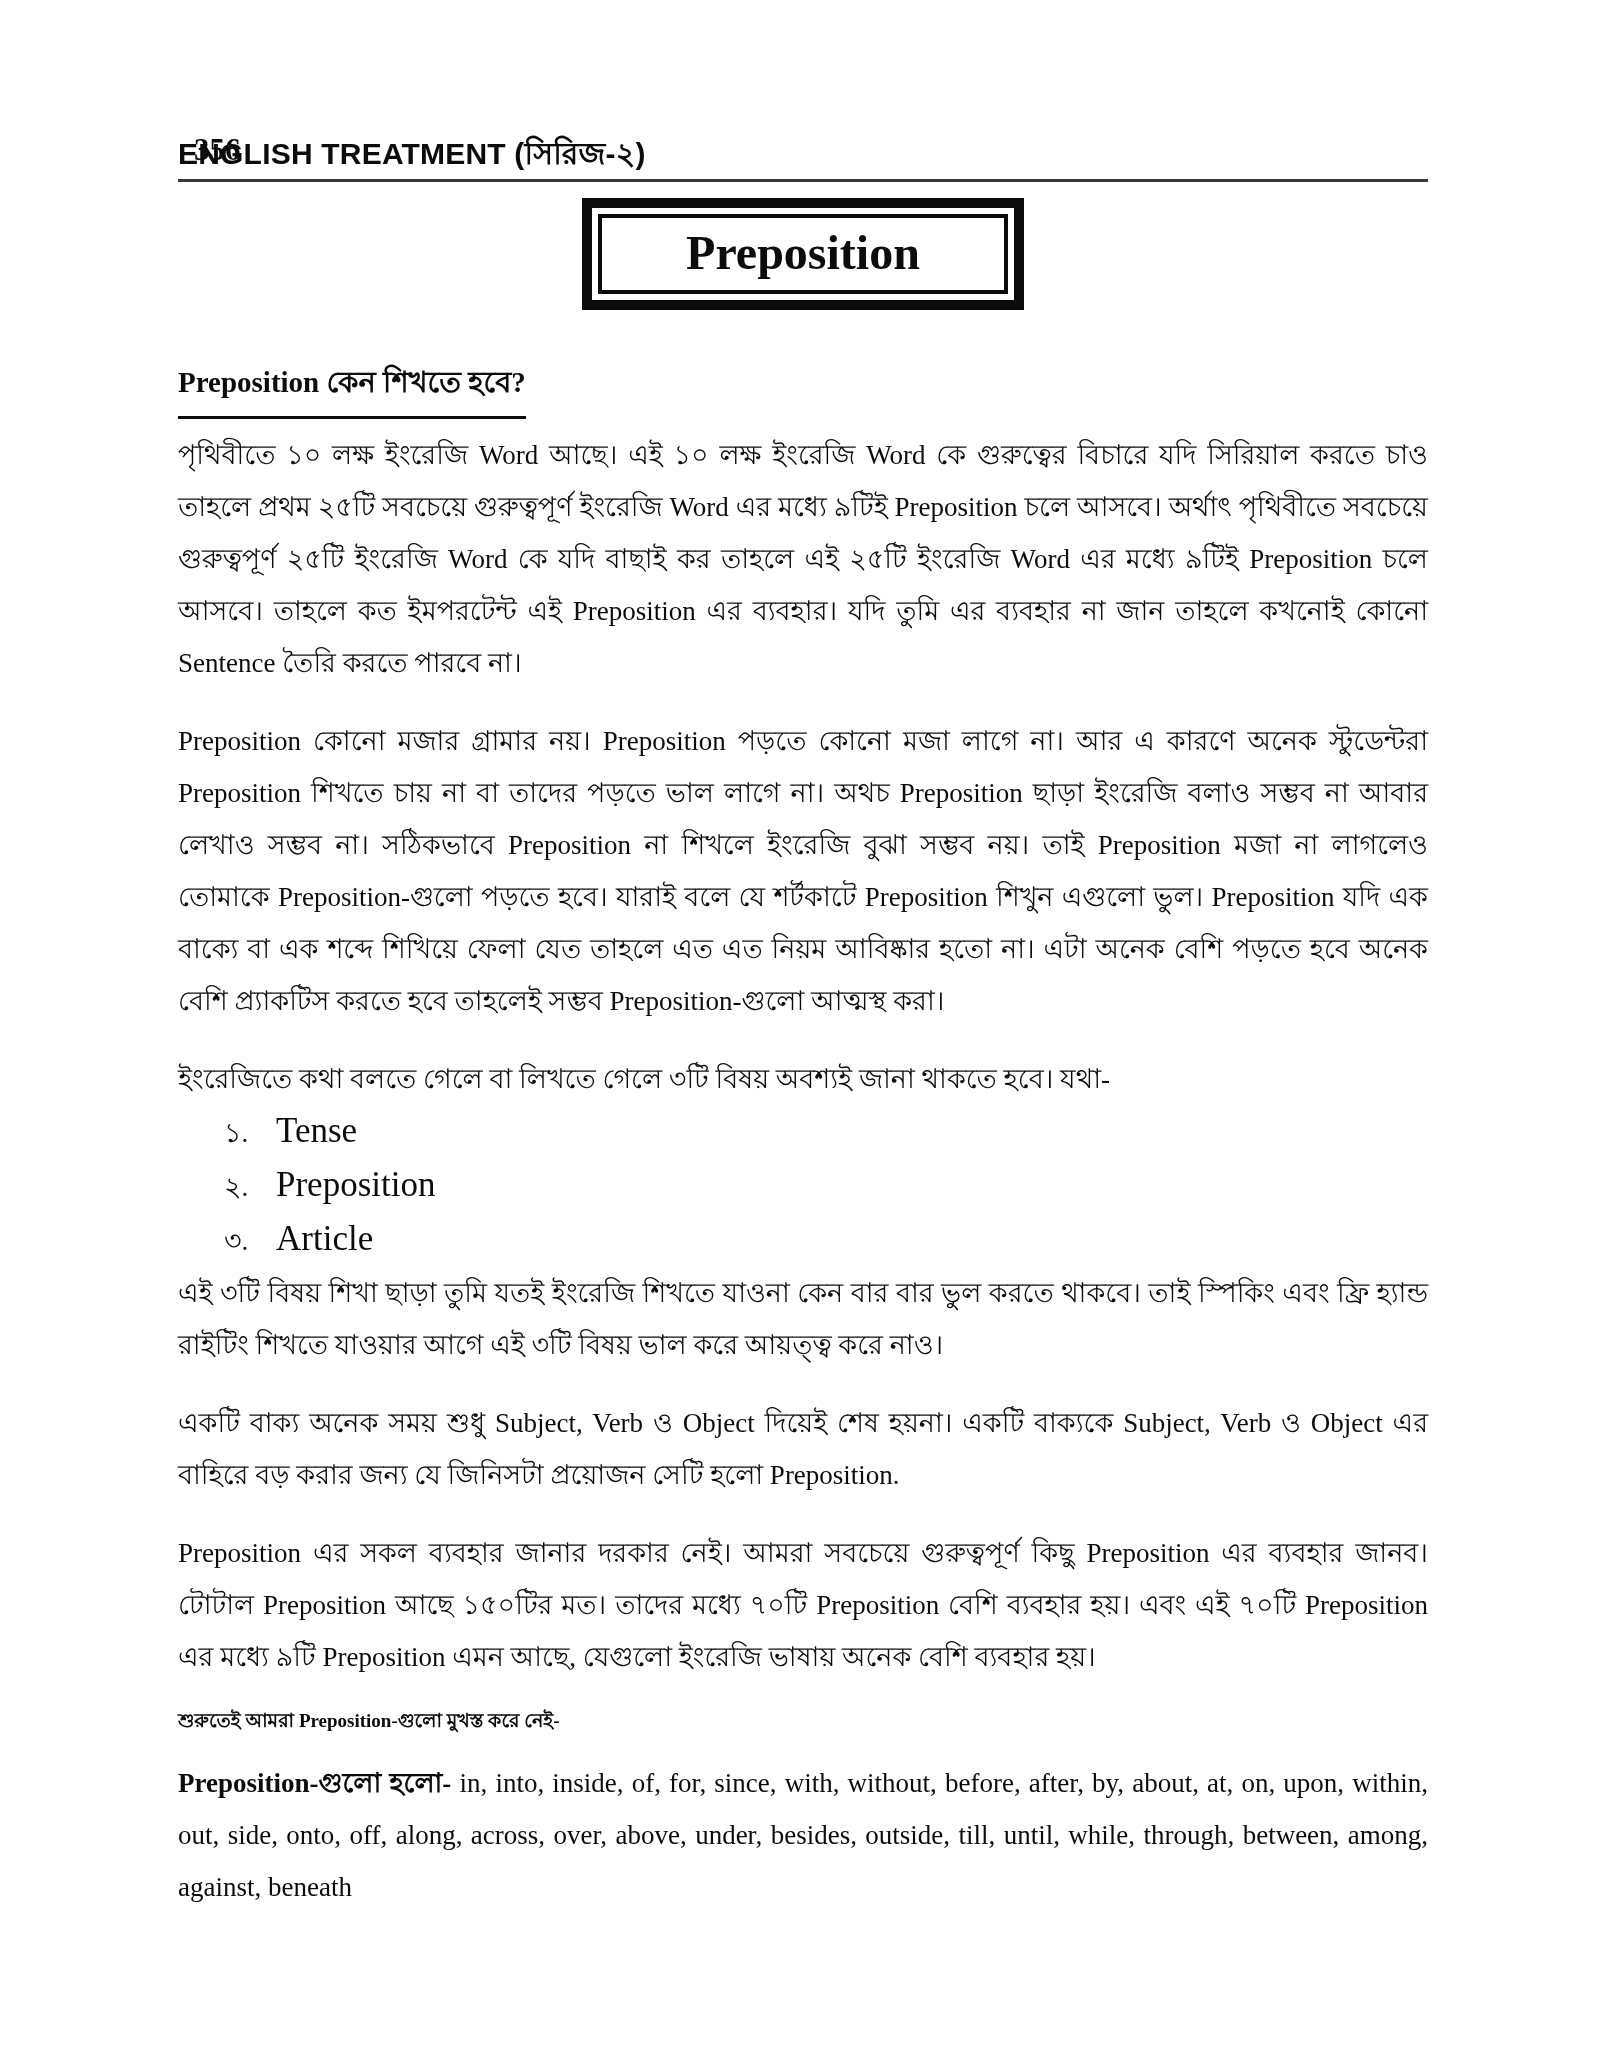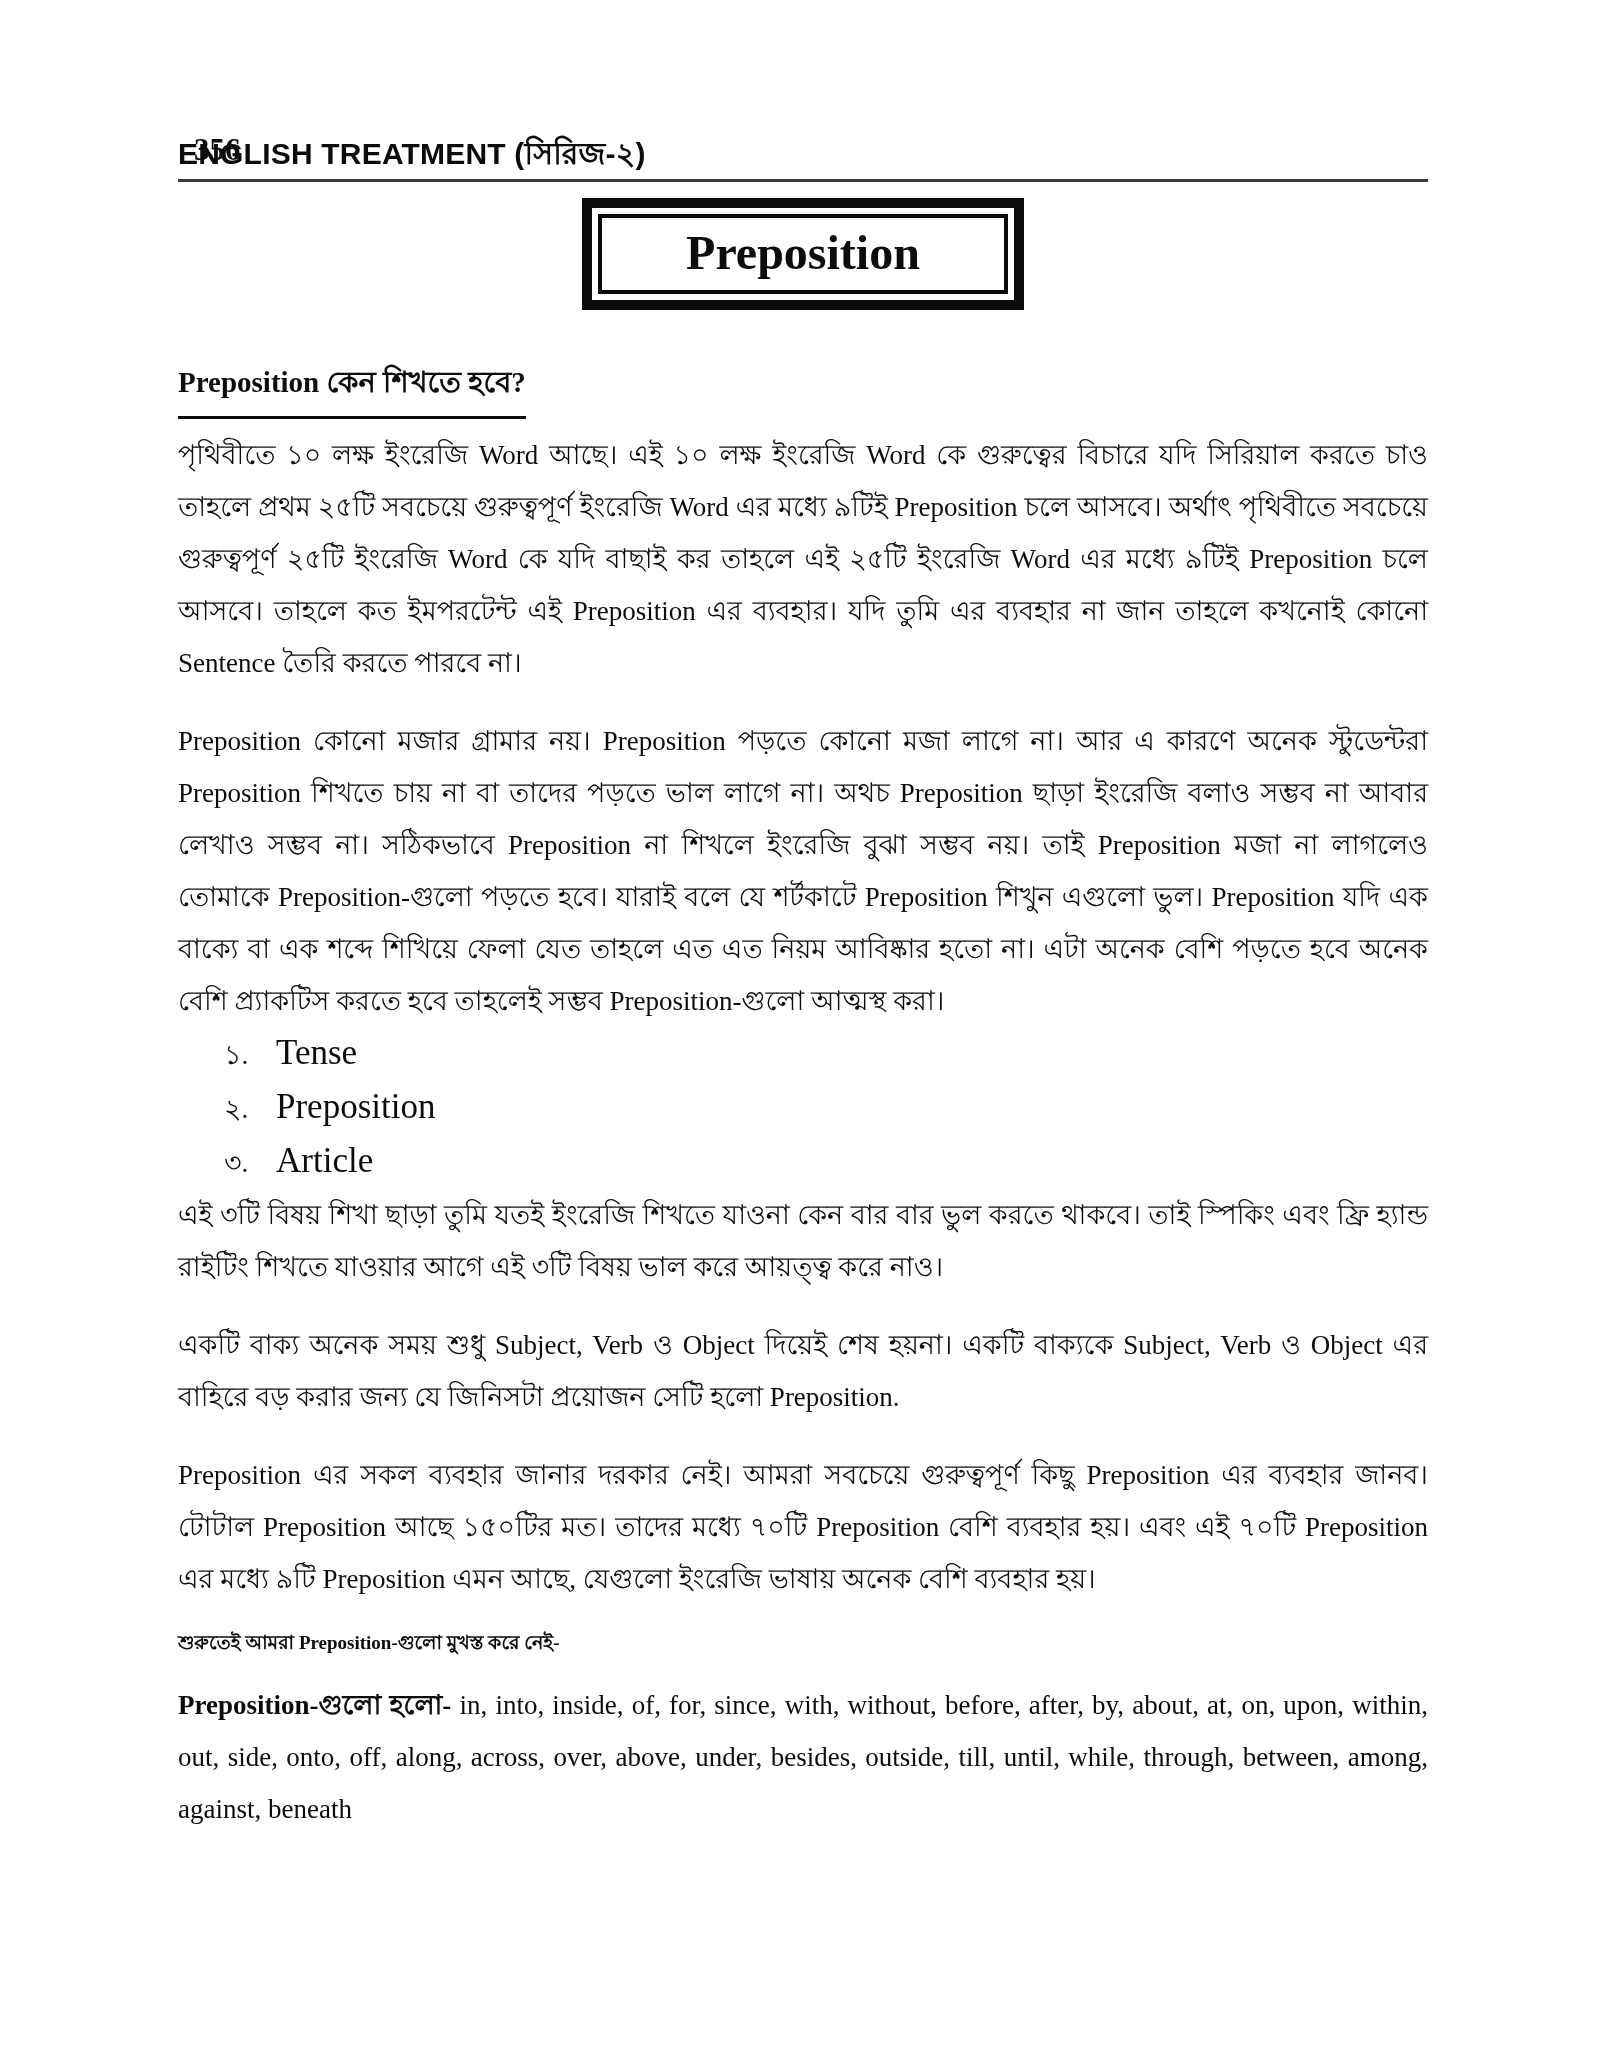--- a/index.html
+++ b/index.html
@@ -84,20 +84,21 @@
     </div>
 
     <div class="section-heading-1">
       <span class="h-underline">Preposition কেন শিখতে হবে?</span>
     </div>
 
     <p class="para first">পৃথিবীতে ১০ লক্ষ ইংরেজি Word আছে। এই ১০ লক্ষ ইংরেজি Word কে গুরুত্বের বিচারে যদি সিরিয়াল করতে চাও তাহলে প্রথম ২৫টি সবচেয়ে গুরুত্বপূর্ণ ইংরেজি Word এর মধ্যে ৯টিই Preposition চলে আসবে। অর্থাৎ পৃথিবীতে সবচেয়ে গুরুত্বপূর্ণ ২৫টি ইংরেজি Word কে যদি বাছাই কর তাহলে এই ২৫টি ইংরেজি Word এর মধ্যে ৯টিই Preposition চলে আসবে। তাহলে কত ইমপরটেন্ট এই Preposition এর ব্যবহার। যদি তুমি এর ব্যবহার না জান তাহলে কখনোই কোনো Sentence তৈরি করতে পারবে না।</p>
 
     <p class="para">Preposition কোনো মজার গ্রামার নয়। Preposition পড়তে কোনো মজা লাগে না। আর এ কারণে অনেক স্টুডেন্টরা Preposition শিখতে চায় না বা তাদের পড়তে ভাল লাগে না। অথচ Preposition ছাড়া ইংরেজি বলাও সম্ভব না আবার লেখাও সম্ভব না। সঠিকভাবে Preposition না শিখলে ইংরেজি বুঝা সম্ভব নয়। তাই Preposition মজা না লাগলেও তোমাকে Preposition-গুলো পড়তে হবে। যারাই বলে যে শর্টকাটে Preposition শিখুন এগুলো ভুল। Preposition যদি এক বাক্যে বা এক শব্দে শিখিয়ে ফেলা যেত তাহলে এত এত নিয়ম আবিষ্কার হতো না। এটা অনেক বেশি পড়তে হবে অনেক বেশি প্র্যাকটিস করতে হবে তাহলেই সম্ভব Preposition-গুলো আত্মস্থ করা।</p>
 
+    <p class="para">ইংরেজিতে কথা বলতে গেলে বা লিখতে গেলে ৩টি বিষয় অবশ্যই জানা থাকতে হবে। যথা-</p>
 
     <ul class="num-list">
       <li>
         <span class="li-num">১.</span><span class="li-label">Tense</span>
       </li>
       <li>
         <span class="li-num">২.</span><span class="li-label">Preposition</span>
       </li>
       <li>
         <span class="li-num">৩.</span><span class="li-label">Article</span>

